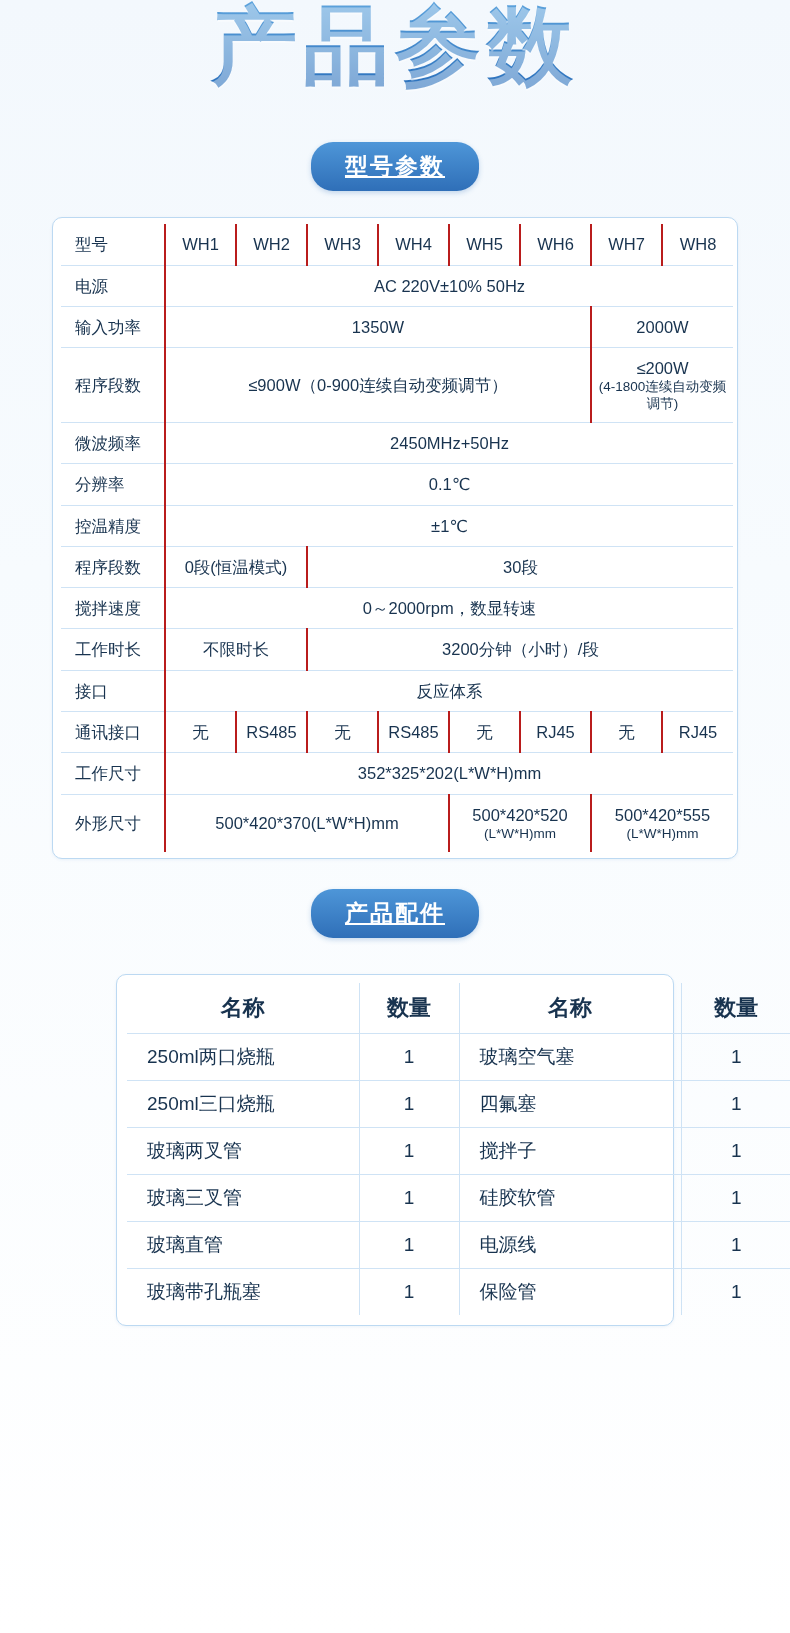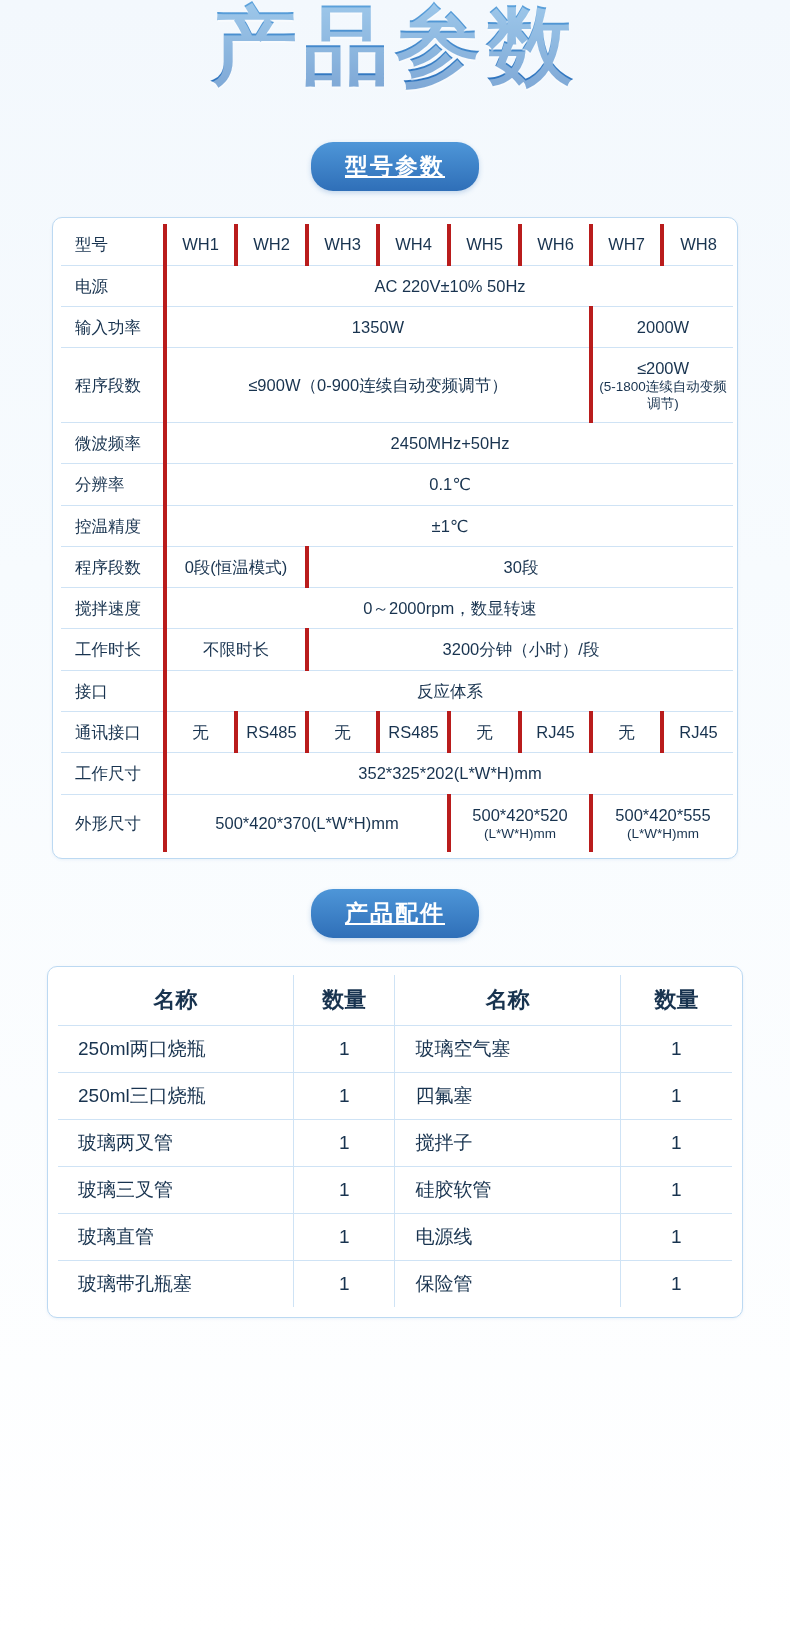--- a/index.html
+++ b/index.html
@@ -57,21 +57,21 @@
     padding: 6px 8px;
     box-shadow: 0 1px 3px rgba(80,140,200,0.10);
   }
   table {
     width: 100%;
     border-collapse: collapse;
     table-layout: fixed;
   }
   .spec td {
     border-bottom: 1px solid #cfe3f5;
-    border-right: 4px solid #b91c1c;
+    border-right: 2px solid #b91c1c;
     font-size: 16.5px;
     color: #18334f;
     padding: 9px 4px;
     text-align: center;
     vertical-align: middle;
     line-height: 1.35;
   }
   .spec tr td:last-child { border-right: none; }
   .spec tr:last-child td { border-bottom: none; }
   .spec .rowhead {
@@ -81,22 +81,22 @@
   }
   .small {
     font-size: 13.5px;
     line-height: 1.25;
     display: block;
   }
   .nowrapcell { white-space: nowrap; }
 
   
   .acc-card {
-    margin: 28px auto 0 auto;
-    width: 696px;
+    margin: 36px auto 0 auto;
+    width: 558px;
     background: #fff;
     border: 1px solid #bcd9f2;
     border-radius: 10px;
     padding: 8px 10px 10px 10px;
     box-shadow: 0 1px 3px rgba(80,140,200,0.10);
   }
   .acc {
     width: 100%;
     border-collapse: collapse;
     table-layout: fixed;
@@ -172,21 +172,21 @@
           <td class="rowhead">输入功率</td>
           <td colspan="6">1350W</td>
           <td colspan="2">2000W</td>
         </tr>
 
         <tr>
           <td class="rowhead">程序段数</td>
           <td colspan="6">≤900W（0-900连续自动变频调节）</td>
           <td colspan="2">
             <span>≤200W</span>
-            <span class="small">(5-1800连续自动变频调节)</span>
+            <span class="small">(4-1800连续自动变频调节)</span>
           </td>
         </tr>
 
         <tr>
           <td class="rowhead">微波频率</td>
           <td colspan="8">2450MHz+50Hz</td>
         </tr>
 
 
         <tr>

